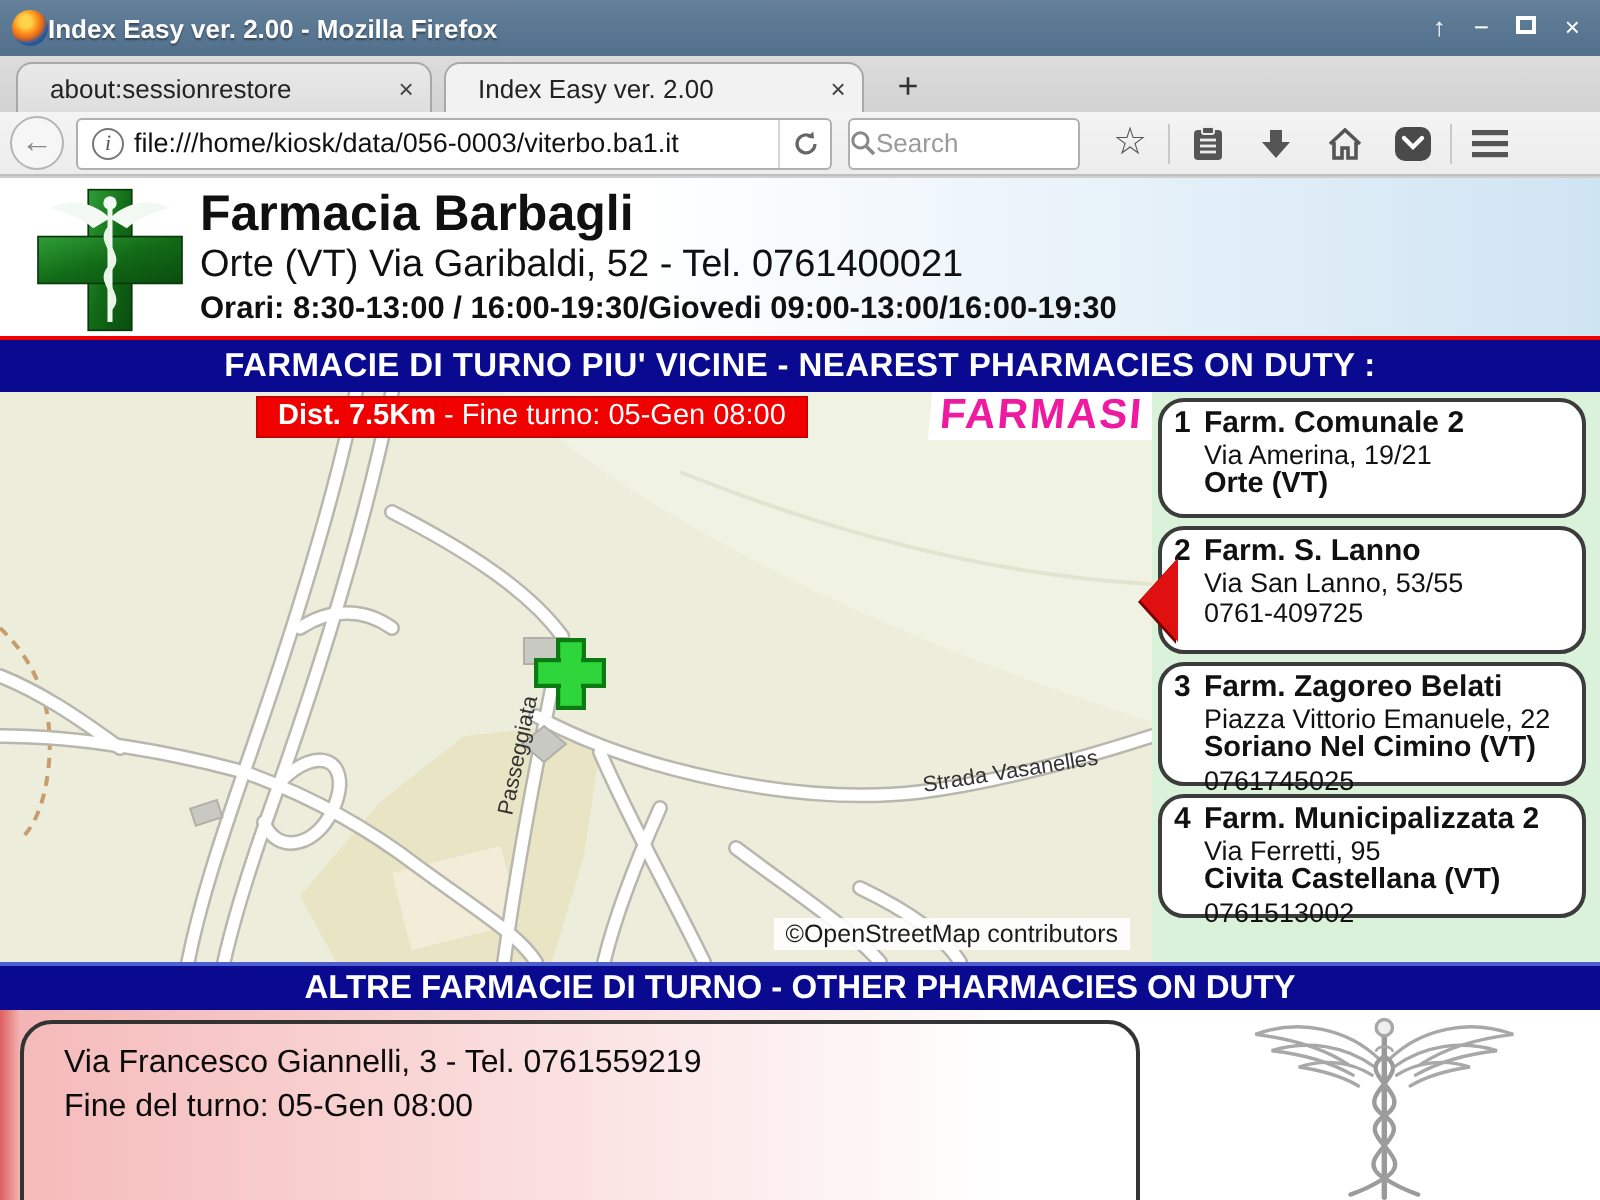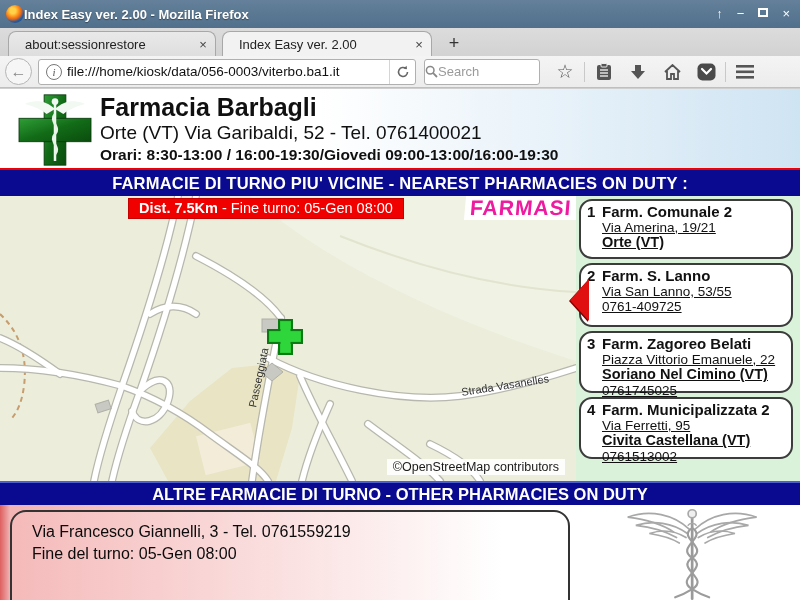--- a/index.html
+++ b/index.html
@@ -84,21 +84,21 @@
     font-size:12.5px; color:#1a1a1a; padding:1px 6px; }
 
   
   .sidebar { position:absolute; left:576px; top:196px; width:224px; height:285px;
     background:#d9f2d9; padding:3px 7px 0 3px; }
   .pharm-card { position:relative; background:#fff; border:2px solid #3c3c3c; border-radius:13px;
     padding:3px 8px 2px 6px; margin-bottom:4px; font-size:13.5px; line-height:15.5px; color:#111; }
   .pc-top { display:flex; }
   .pc-num { font-weight:bold; font-size:15px; width:15px; flex:none; }
   .pc-name { font-weight:bold; font-size:15px; }
-  .pc-ind { padding-left:15px;text-decoration:underline; }
+  .pc-ind { padding-left:15px; }
   .pc-city { font-weight:bold; font-size:14.5px; }
   .sel-arrow { position:absolute; left:-11px; top:14px; width:0; height:0;
     border-top:21px solid transparent; border-bottom:21px solid transparent;
     border-right:19px solid #e01010; filter:drop-shadow(-1px 1px 0 #7a0000); }
 
   
   .bottom { position:absolute; left:0; top:505px; width:800px; height:95px;
     background:linear-gradient(90deg,#dd5f5f 0px,#f2b4b4 10px,#ffffff 65%); }
   .duty-box { position:absolute; left:10px; top:5px; width:560px; height:130px;
     border:2px solid #333; border-radius:16px;

